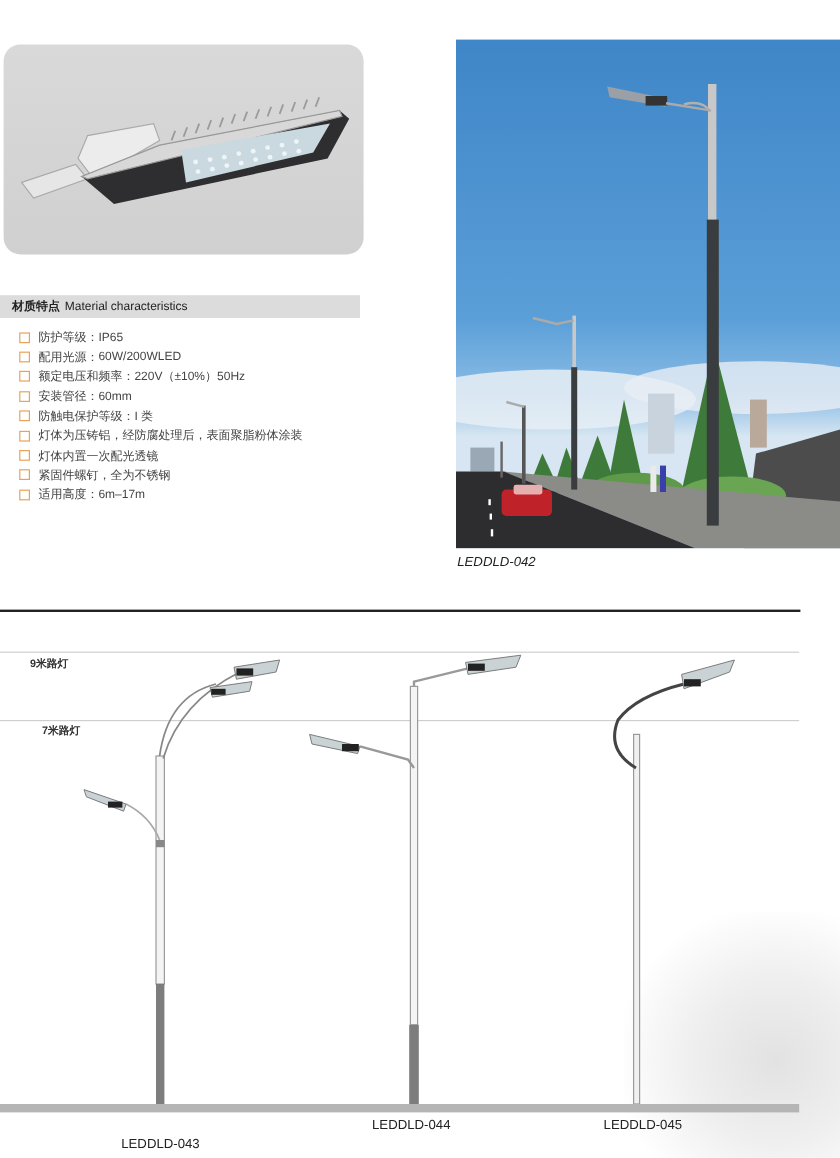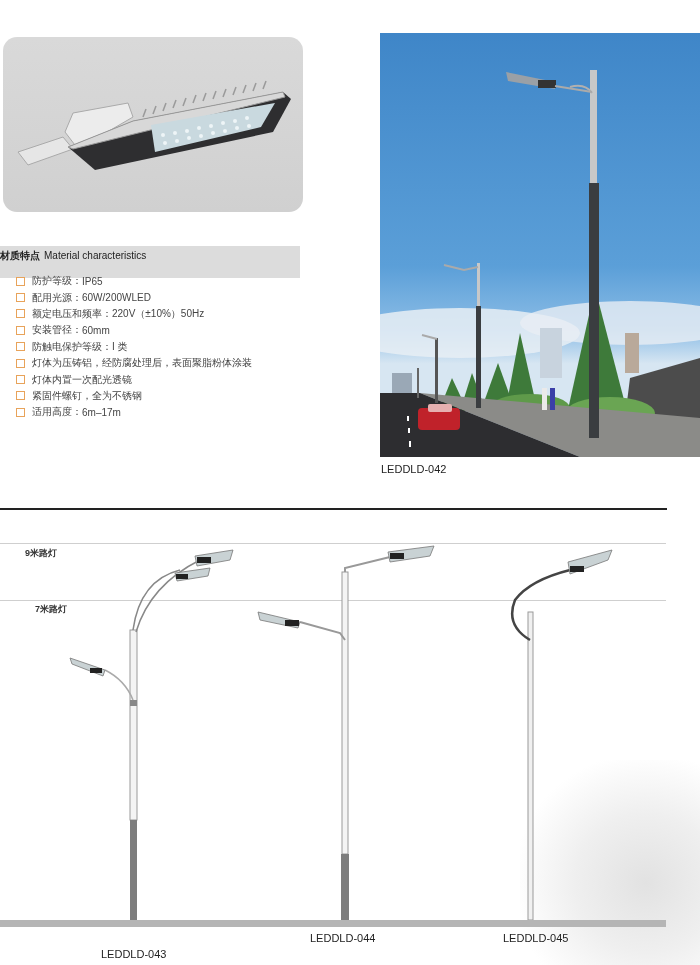--- a/index.html
+++ b/index.html
@@ -1,21 +1,21 @@
 <!DOCTYPE html>
 <html><head>
 <meta charset="utf-8">
 <style>
   html,body{margin:0;padding:0;}
   body{width:700px;height:965px;position:relative;overflow:hidden;background:#ffffff;font-family:"Liberation Sans","DejaVu Sans",sans-serif;color:#333;}
   .abs{position:absolute;}
   
   .photo-card{left:3px;top:37px;width:300px;height:175px;border-radius:14px;background:linear-gradient(180deg,#d9d9d9 0%,#d0d0d0 100%);overflow:hidden;}
   
-  .spec-header{left:0;top:246px;width:300px;height:32px;background:#dcdcdc;font-size:10px;line-height:19px;box-sizing:border-box;color:#222;}
+  .spec-header{left:0;top:246px;width:300px;height:19px;background:#dcdcdc;font-size:10px;line-height:19px;padding-left:10px;box-sizing:border-box;color:#222;}
   .spec-header .cn{font-weight:bold;margin-right:4px;}
   .spec-list{left:4px;top:273px;margin:0;padding:0;list-style:none;}
   .spec-list li{height:16.4px;display:flex;align-items:center;font-size:10px;color:#444;white-space:nowrap;padding-left:12px;}
   .chk{width:9px;height:9px;border:1px solid #e8a35a;box-sizing:border-box;margin-right:7px;flex:none;}
   
   .scene{left:380px;top:33px;width:320px;height:424px;overflow:hidden;background:linear-gradient(180deg,#3f86c8 0%,#5b9fd8 55%,#8cbde6 70%,#d7e6f2 78%);}
   .caption{font-size:11px;color:#222;}
   .divider{left:0;top:508px;width:667px;height:2px;background:#222;}
   .hline{height:1px;background:#cfcfcf;}
   .height-label{font-size:9px;color:#333;font-weight:bold;margin-left:22px;}
@@ -171,21 +171,21 @@
     <rect x="97" y="230" width="3" height="45" fill="#c8c8c8"></rect>
     <rect x="96" y="273" width="5" height="102" fill="#3a3d40"></rect>
     <path d="M64 232 L84 237 L98 234" stroke="#aaa" stroke-width="2" fill="none"></path>
 
     <rect x="55" y="305" width="3" height="65" fill="#555"></rect>
     <line x1="42" y1="302" x2="57" y2="306" stroke="#aaa" stroke-width="2"></line>
 
     <rect x="37" y="335" width="2" height="30" fill="#666"></rect>
   </svg>
 </div>
-<div class="abs caption" style="left:381px;top:463px;">LEDDLD-042</div>
+<div class="abs caption" style="left:381px;top:463px;font-style:italic;">LEDDLD-042</div>
 
 <div class="abs divider"></div>
 
 <div class="abs hline" style="left:0;top:543px;width:666px;"></div>
 <div class="abs height-label" style="left:3px;top:547px;">9米路灯</div>
 <div class="abs hline" style="left:0;top:600px;width:666px;"></div>
 <div class="abs height-label" style="left:13px;top:603px;">7米路灯</div>
 
 <div class="abs bg-fade"></div>
 

